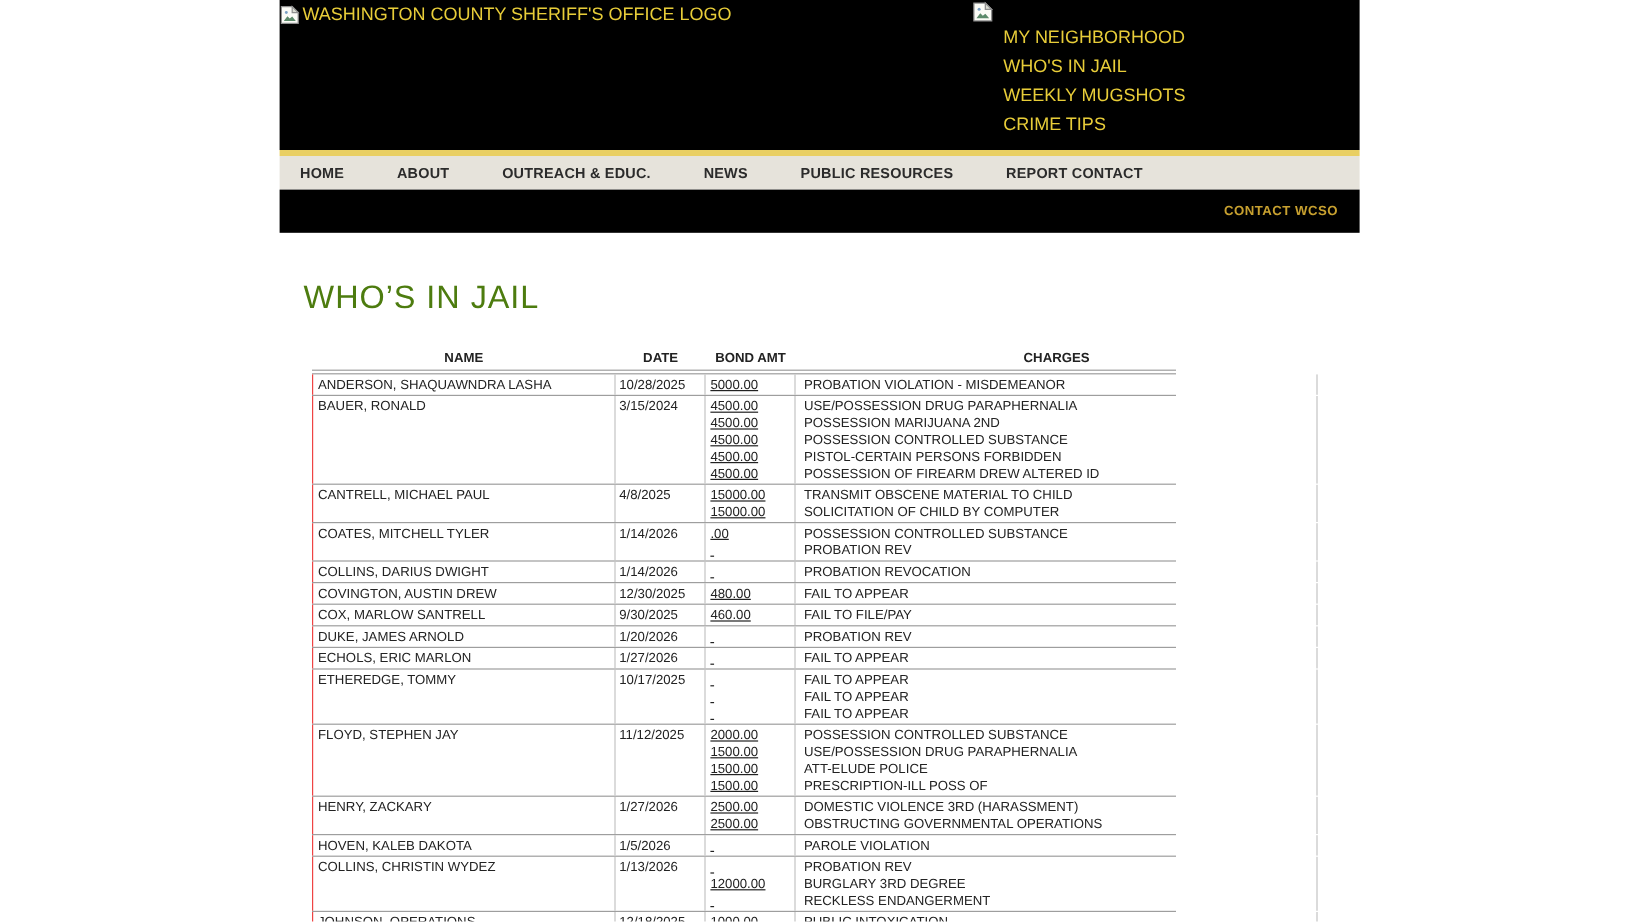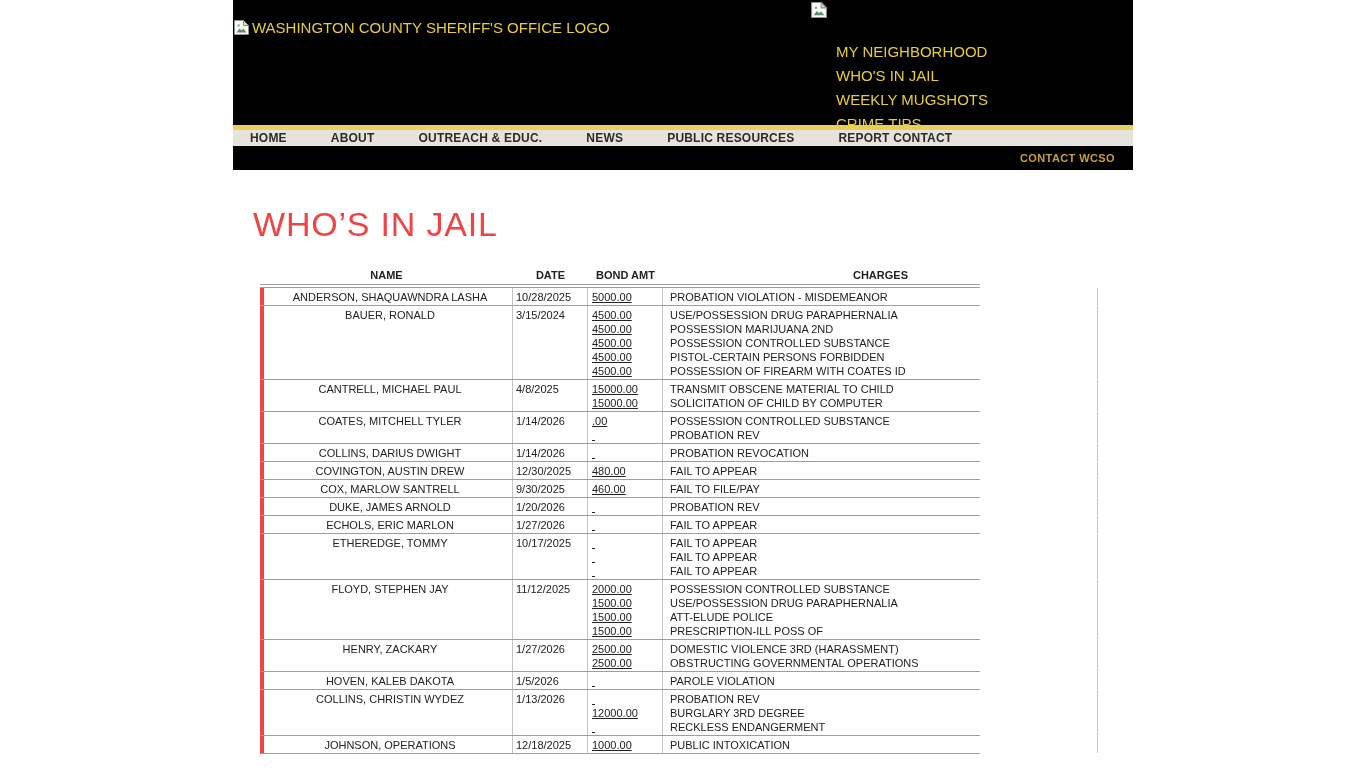--- a/index.html
+++ b/index.html
@@ -2,53 +2,53 @@
 <html><head>
 <meta charset="utf-8">
 <style>
   * { box-sizing: border-box; margin: 0; padding: 0; }
   html, body { width: 1366px; height: 768px; overflow: hidden; background: #ffffff;
                font-family: "Liberation Sans", sans-serif; }
   .column { width: 900px; margin: 0 auto; position: relative; }
 
   
   .masthead { position: relative; height: 125px; background: #000000; }
-  .logo-link { position: absolute; top: 19px; left: 0; display: flex; align-items: flex-start;
+  .logo-link { position: absolute; top: 4px; left: 0; display: flex; align-items: flex-start;
                gap: 2px; text-decoration: none; }
   .alt-text { color: #e8cd39; font-size: 15px; line-height: 18px; white-space: nowrap; }
   .right-img { position: absolute; top: 1px; left: 577px; }
-  .header-links { position: absolute; top: 40px; left: 603px; list-style: none; }
+  .header-links { position: absolute; top: 20px; left: 603px; list-style: none; }
   .header-links li { height: 24px; }
   .header-links a { color: #e8cd39; font-size: 15px; line-height: 24px; text-decoration: none;
                     white-space: nowrap; }
 
   
   .gold-line { height: 5px; background: #e9cf63; }
-  .nav-bar { height: 16px; background: #e6e3db; display: flex; align-items: center;
+  .nav-bar { height: 28px; background: #e6e3db; display: flex; align-items: center;
              padding-left: 17px; text-align: right; }
   .nav-item { font-size: 12px; font-weight: bold; color: #2b2b2b; text-decoration: none;
               margin-right: 44px; white-space: nowrap; letter-spacing: 0.2px; }
-  .contact-bar { height: 24px; background: #000000; display: flex; align-items: center;
+  .contact-bar { height: 36px; background: #000000; display: flex; align-items: center;
                  justify-content: flex-end; padding-right: 18px; }
   .contact-link { color: #c7a02f; font-size: 11px; font-weight: bold; letter-spacing: 0.4px;
                   text-decoration: none; }
 
   
-  .page-title { margin: 39px 0 0 20px; font-size: 34px; line-height: 30px; font-weight: 400;
-                color: #ef4444; letter-spacing: 0.8px; }
+  .page-title { margin: 39px 0 0 20px; font-size: 27px; line-height: 30px; font-weight: 400;
+                color: #4d7c0f; letter-spacing: 0.8px; }
 
   .jail-table { margin: 29px 4px 0 27px; width: 720px; font-size: 11px; color: #222222; }
   .grid-row { display: grid; grid-template-columns: 253px 75px 75px 435px; }
   .thead { font-weight: bold; border-bottom: 1px solid #9e9e9e; padding-bottom: 2px; }
   .thead .hcell { text-align: center; line-height: 14px; }
   .tbody { margin-top: 2px; }
   .tbody .grid-row { border-bottom: 1px solid #9e9e9e; }
   .tbody .grid-row:first-child { border-top: 1px solid #9e9e9e; }
   .cell { padding: 2px 0 1px; border-right: 1px solid #c4c4c4; overflow: hidden; }
-  .cell.c-name { padding-left: 4px; border-left: 4px solid #ef4444; text-align: center; }
+  .cell.c-name { padding-left: 4px; border-left: 1px solid #ef4444; }
   .cell.c-date { padding-left: 3px; }
   .cell.c-bond { padding-left: 4px; text-decoration: underline; }
   .cell.c-charges { padding-left: 7px; }
   .line { line-height: 14px; min-height: 14px; white-space: nowrap; }
 </style>
 </head>
 <body>
 
 <svg width="0" height="0" style="position:absolute">
   <defs>
@@ -137,21 +137,21 @@
               <div class="line">4500.00</div>
               <div class="line">4500.00</div>
               <div class="line">4500.00</div>
               <div class="line">4500.00</div>
             </div>
             <div class="cell c-charges">
               <div class="line">USE/POSSESSION DRUG PARAPHERNALIA</div>
               <div class="line">POSSESSION MARIJUANA 2ND</div>
               <div class="line">POSSESSION CONTROLLED SUBSTANCE</div>
               <div class="line">PISTOL-CERTAIN PERSONS FORBIDDEN</div>
-              <div class="line">POSSESSION OF FIREARM WITH COATES ID</div>
+              <div class="line">POSSESSION OF FIREARM DREW ALTERED ID</div>
             </div>
           </div>
           <div class="grid-row">
             <div class="cell c-name">
               <div class="line">CANTRELL, MICHAEL PAUL</div>
             </div>
             <div class="cell c-date">
               <div class="line">4/8/2025</div>
             </div>
             <div class="cell c-bond">

